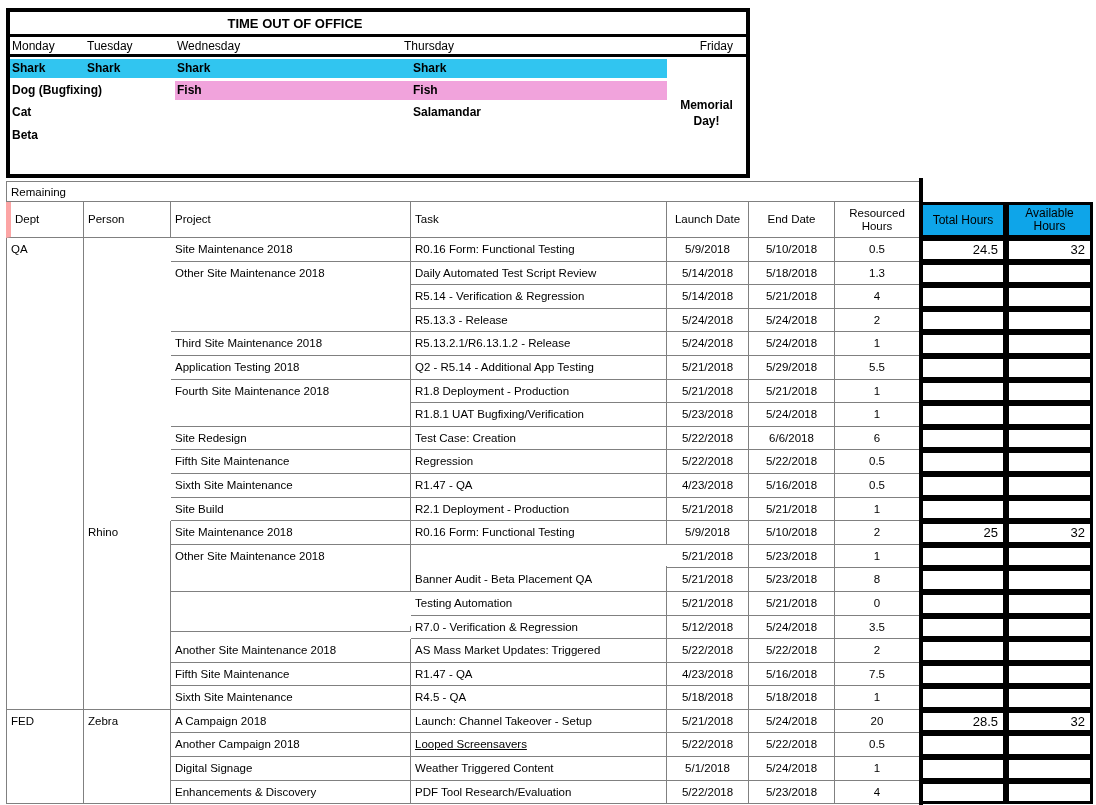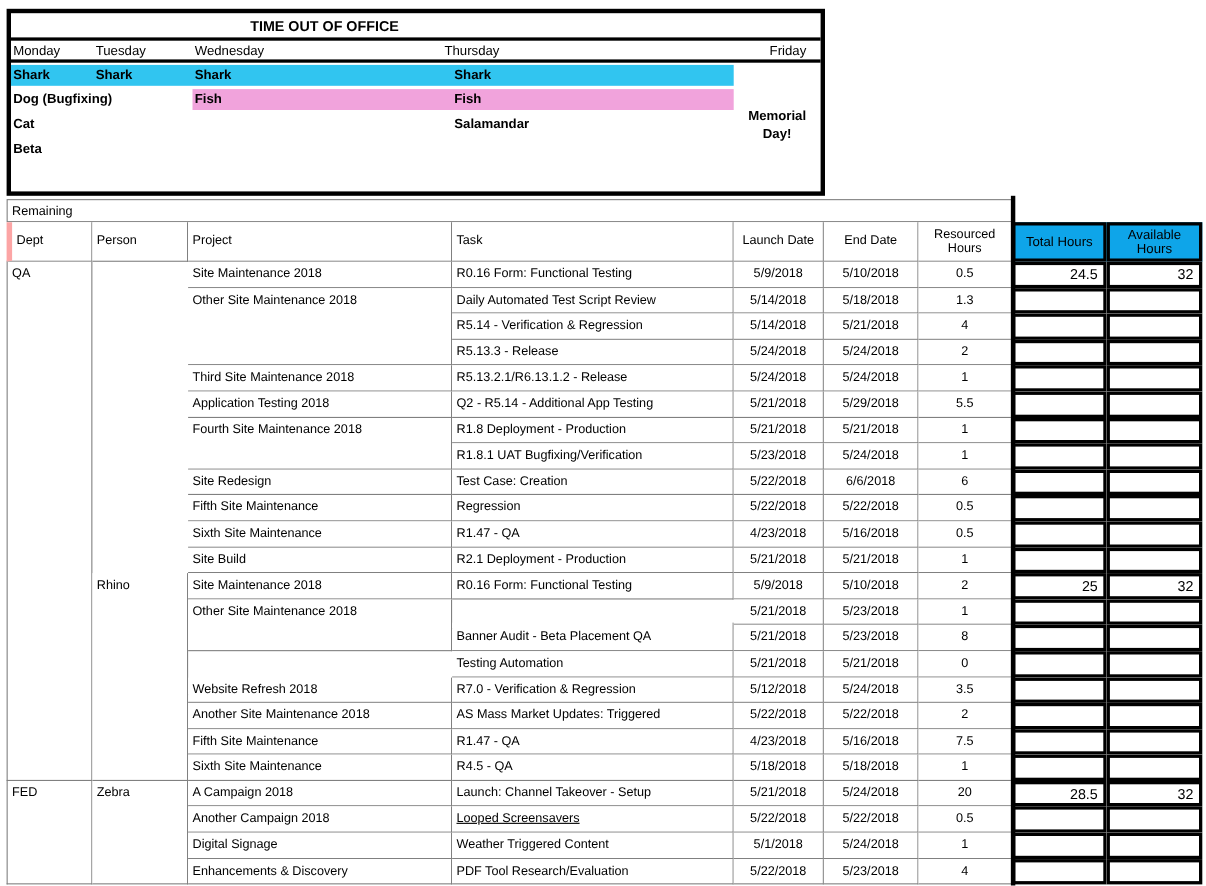--- a/index.html
+++ b/index.html
@@ -242,21 +242,20 @@
     <div class="cell ctr" style="grid-area: 16 / 7 / span 1;">1</div>
     <div class="cell" style="grid-area: 17 / 4 / span 1;">Banner Audit - Beta Placement QA</div>
     <div class="cell ctr" style="grid-area: 17 / 5 / span 1;">5/21/2018</div>
     <div class="cell ctr" style="grid-area: 17 / 6 / span 1;">5/23/2018</div>
     <div class="cell ctr" style="grid-area: 17 / 7 / span 1;">8</div>
     <div class="cell" style="grid-area: 18 / 3 / span 1; margin-top: 34px;">Automated Lists</div>
     <div class="cell" style="grid-area: 18 / 4 / span 1;">Testing Automation</div>
     <div class="cell ctr" style="grid-area: 18 / 5 / span 1;">5/21/2018</div>
     <div class="cell ctr" style="grid-area: 18 / 6 / span 1;">5/21/2018</div>
     <div class="cell ctr" style="grid-area: 18 / 7 / span 1;">0</div>
-    <div class="cell" style="grid-area: 19 / 3 / span 1;">Website Refresh 2018</div>
     <div class="cell" style="grid-area: 19 / 4 / span 1;">R7.0 - Verification &amp; Regression</div>
     <div class="cell ctr" style="grid-area: 19 / 5 / span 1;">5/12/2018</div>
     <div class="cell ctr" style="grid-area: 19 / 6 / span 1;">5/24/2018</div>
     <div class="cell ctr" style="grid-area: 19 / 7 / span 1;">3.5</div>
     <div class="cell" style="grid-area: 20 / 3 / span 1;">Another Site Maintenance 2018</div>
     <div class="cell" style="grid-area: 20 / 4 / span 1;">AS Mass Market Updates: Triggered</div>
     <div class="cell ctr" style="grid-area: 20 / 5 / span 1;">5/22/2018</div>
     <div class="cell ctr" style="grid-area: 20 / 6 / span 1;">5/22/2018</div>
     <div class="cell ctr" style="grid-area: 20 / 7 / span 1;">2</div>
     <div class="cell" style="grid-area: 21 / 3 / span 1;">Fifth Site Maintenance</div>

